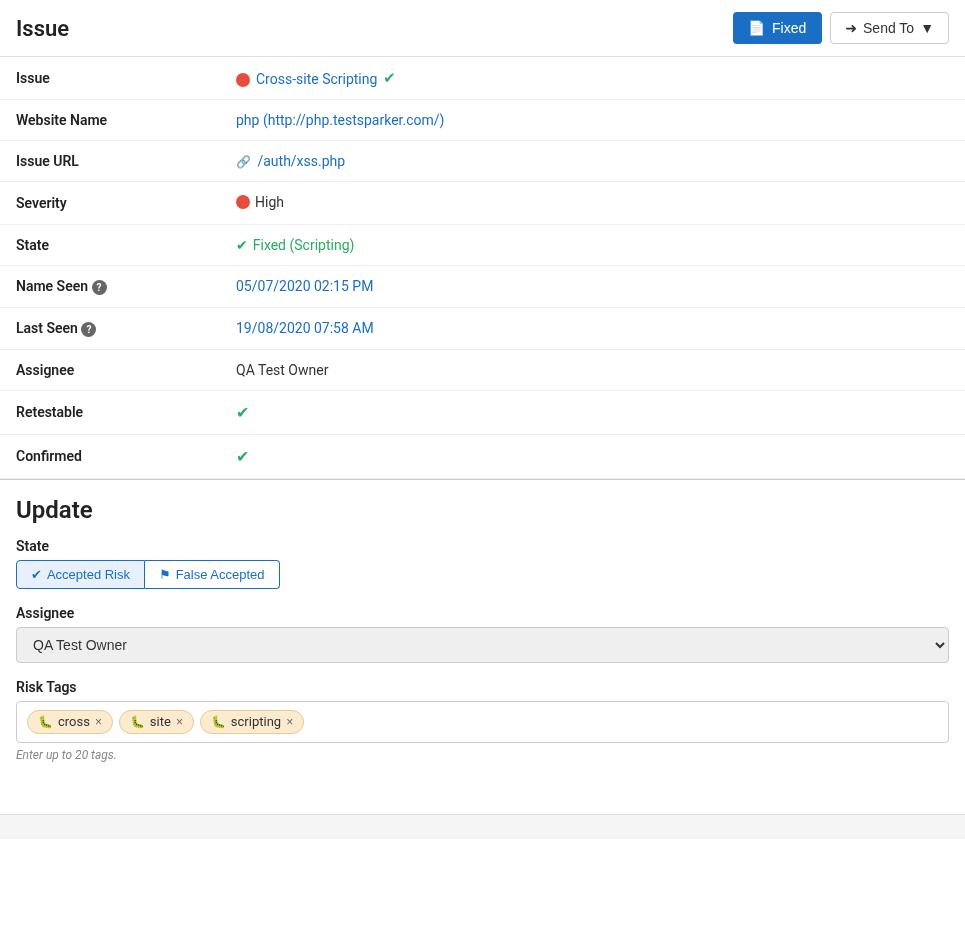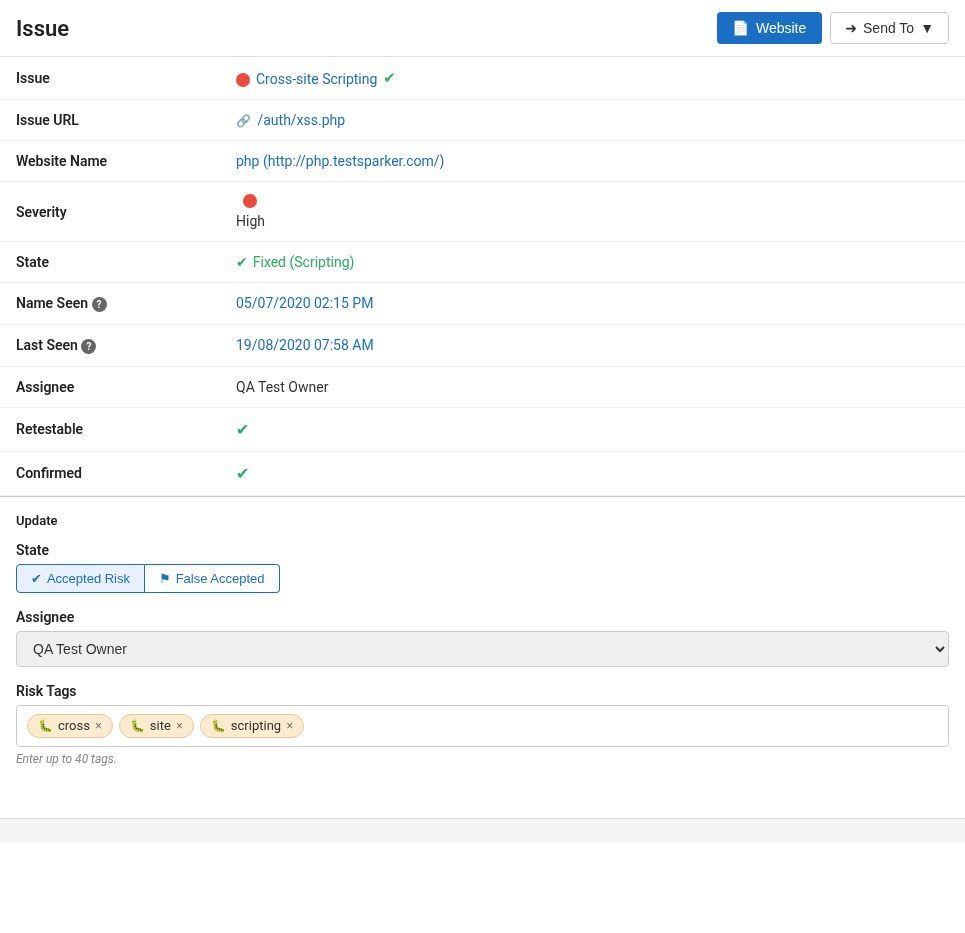--- a/index.html
+++ b/index.html
@@ -62,39 +62,38 @@
       width: 220px;
       color: #222;
     }
 
     .link-blue { color: #1a6fc4; text-decoration: none; }
 
     .badge-severity {
       display: inline-flex;
       align-items: center;
       gap: 5px;
-      flex-direction: column;
     }
     .dot-red { display: inline-block; width: 14px; height: 14px; border-radius: 50%; background: #e74c3c; }
 
     .check-green { color: #27ae60; font-size: 16px; }
     .check-circle-green { color: #27ae60; font-size: 15px; }
 
     .state-fixed {
       display: inline-flex;
       align-items: center;
       gap: 5px;
       color: #27ae60;
     }
 
     .section-update {
       padding: 16px;
     }
     .section-title {
-      font-size: 13px;
+      font-size: 24px;
       font-weight: 600;
       margin-bottom: 14px;
       color: #222;
     }
     .divider-top {
       border-top: 1px solid #ccc;
       padding-top: 16px;
     }
 
     .form-label {
@@ -228,21 +227,21 @@
     }
   </style>
 </head>
 <body>
 
 <div class="page-header">
   <h1 class="page-title">Issue</h1>
   <div class="header-buttons">
     <button class="btn-report">
       <span>📄</span>
-      <span>Website</span>
+      <span>Fixed</span>
     </button>
     <button class="btn-send-to">
       <span>➜</span>
       <span>Send To</span>
       <span>▼</span>
     </button>
   </div>
 </div>
 
 <table class="info-table">
@@ -251,30 +250,30 @@
     <td>Issue</td>
     <td>
       <span class="issue-name-row">
         <span class="dot-red"></span>
         <a class="link-blue">Cross-site Scripting</a>
         <span class="check-circle-green">✔</span>
       </span>
     </td>
   </tr>
   <tr>
+    <td>Website Name</td>
+    <td>
+      <a class="link-blue">php (http://php.testsparker.com/)</a>
+    </td>
+  </tr>
+  <tr>
     <td>Issue URL</td>
     <td>
       <span class="ext-link-icon">🔗</span>
       <a class="link-blue">/auth/xss.php</a>
-    </td>
-  </tr>
-  <tr>
-    <td>Website Name</td>
-    <td>
-      <a class="link-blue">php (http://php.testsparker.com/)</a>
     </td>
   </tr>
   <tr>
     <td>Severity</td>
     <td>
       <span class="badge-severity">
         <span class="dot-red"></span>
         <span>High</span>
       </span>
     </td>
@@ -361,19 +360,19 @@
           <span class="tag-icon">🐛</span>
           <span>site</span>
           <button class="tag-remove">×</button>
         </span>
         <span class="tag-chip">
           <span class="tag-icon">🐛</span>
           <span>scripting</span>
           <button class="tag-remove">×</button>
         </span>
       </div>
-    <div class="tags-hint">Enter up to 40 tags.</div>
+    <div class="tags-hint">Enter up to 20 tags.</div>
   </div>
 </div>
 
 <div class="footer-actions">
   
 </div>
 
 </body></html>

